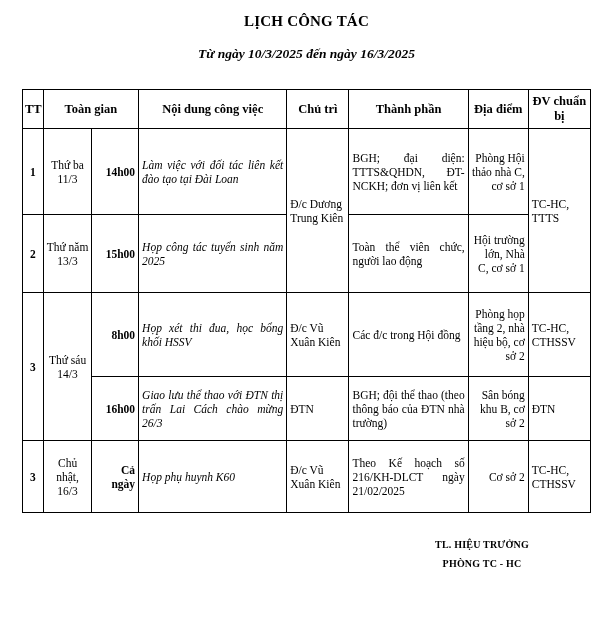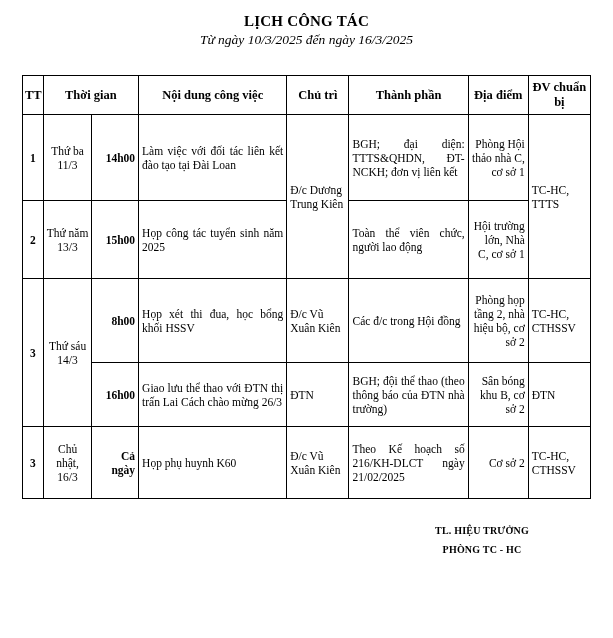--- a/index.html
+++ b/index.html
@@ -29,24 +29,24 @@
     padding-top: 13px;
   }
   .doc-title {
     font-size: 15px;
     font-weight: bold;
     letter-spacing: 0.2px;
     line-height: 1.15;
   }
   .doc-subtitle {
     font-size: 13.5px;
-    font-weight: normal;
+    font-weight: bold;
     font-style: italic;
     line-height: 1.2;
-    margin-top: 2px;
+    margin-top: 16px;
   }
 
   
   .table-wrap {
     padding: 0 22px;
     margin-top: 27px;
   }
   table.schedule {
     border-collapse: collapse;
     width: 569px;
@@ -91,20 +91,21 @@
   .cell-time {
     text-align: right;
     font-weight: bold;
     font-size: 12px;
   }
   .cell-content {
     text-align: justify;
     text-align-last: left;
     padding-left: 5px;
     padding-right: 5px;
+    font-style: italic;
   }
   .cell-chair {
     text-align: left;
   }
   .cell-parts {
     text-align: justify;
     text-align-last: left;
     padding-left: 4px;
     padding-right: 4px;
   }
@@ -157,21 +158,21 @@
         <col class="col-time">
         <col class="col-content">
         <col class="col-chair">
         <col class="col-parts">
         <col class="col-place">
         <col class="col-unit">
       </colgroup>
       <thead>
         <tr>
           <th>TT</th>
-          <th colspan="2">Thời gian</th>
+          <th colspan="2">Toàn gian</th>
           <th>Nội dung công việc</th>
           <th>Chủ trì</th>
           <th>Thành phần</th>
           <th>Địa điểm</th>
           <th>ĐV chuẩn bị</th>
         </tr>
       </thead>
       <tbody>
 
         <tr class="h-r1">

